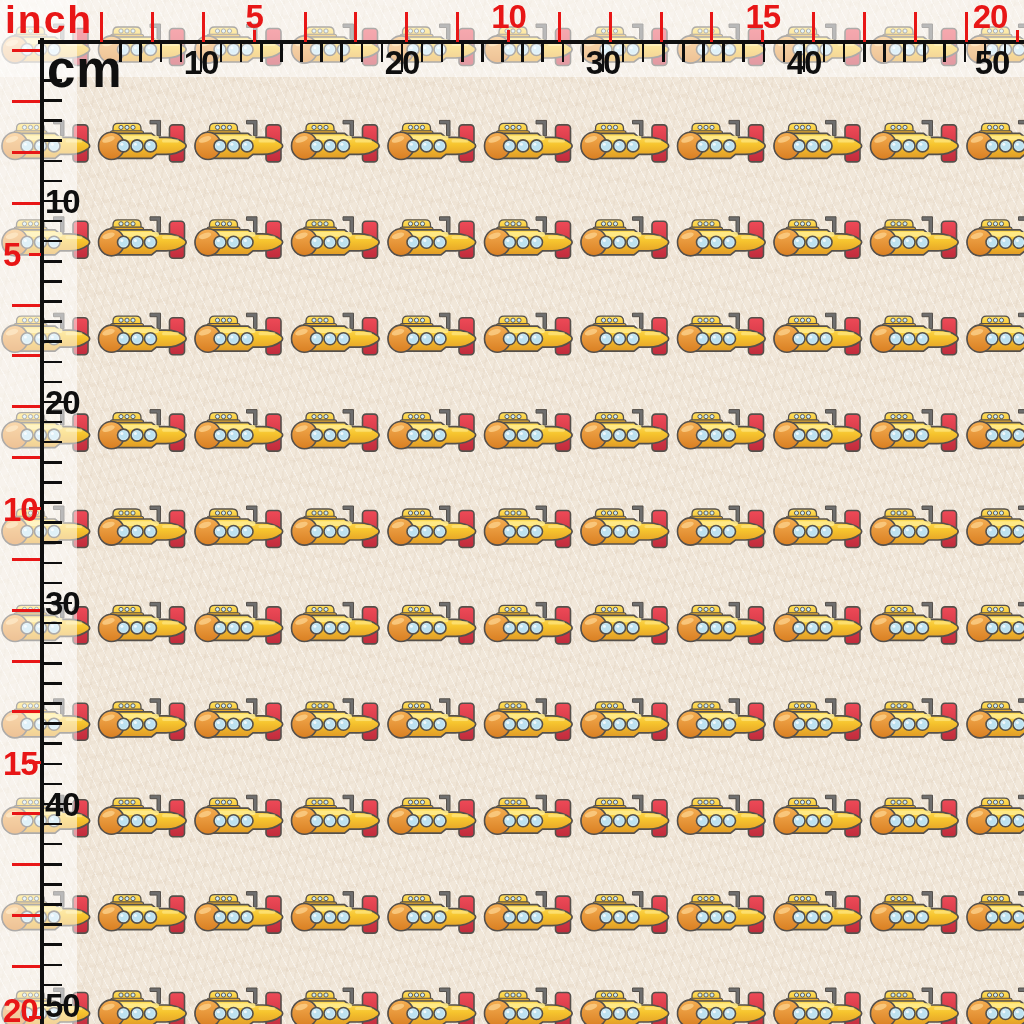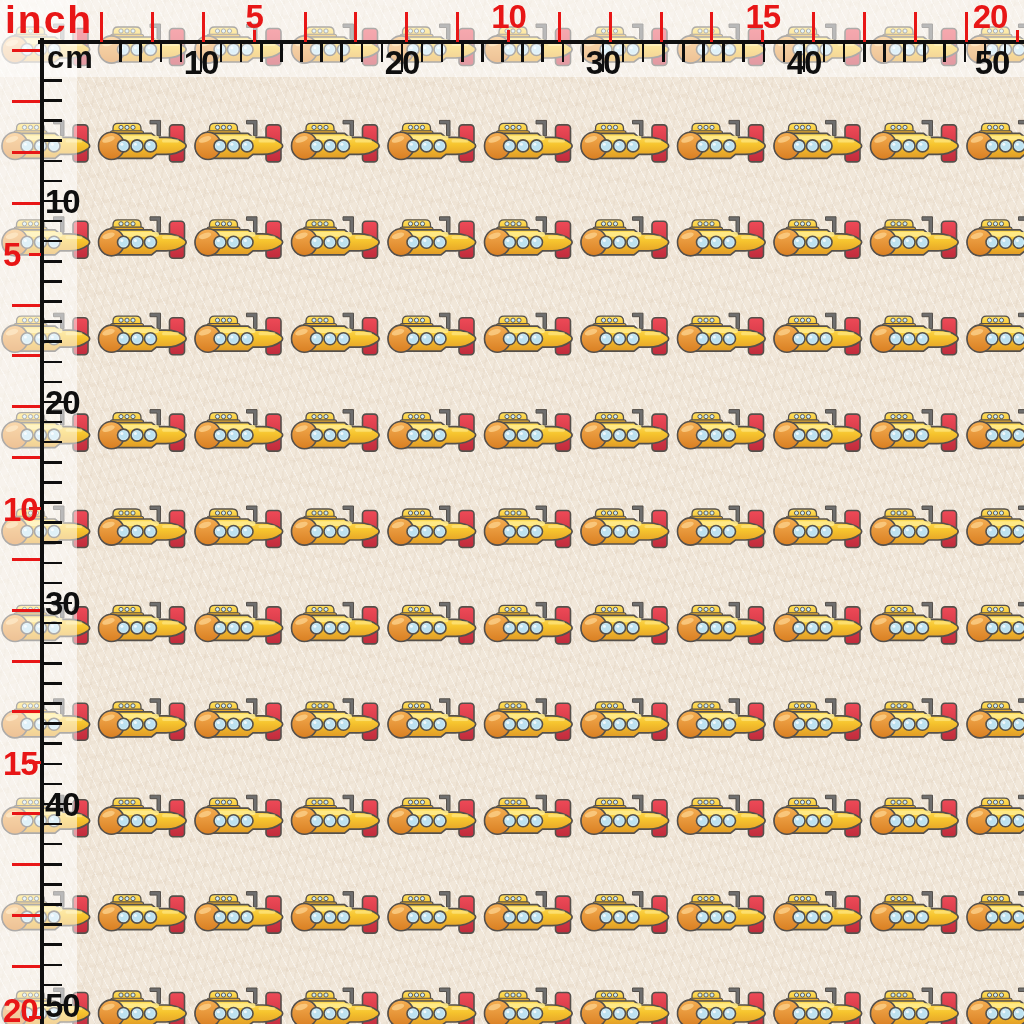--- a/index.html
+++ b/index.html
@@ -25,21 +25,21 @@
   .ruler-layer{position:absolute;left:0;top:0;width:1024px;height:1024px;pointer-events:none;}
   .ruler-layer div{position:absolute;}
   .tick{position:absolute;}
   .num{
     position:absolute;font-weight:700;font-size:33px;line-height:32px;
     letter-spacing:-1px;white-space:nowrap;
   }
   .num.center{width:64px;text-align:center;}
   .unit-label{position:absolute;font-weight:700;white-space:nowrap;z-index:6;}
   .inch-label{left:5px;top:-2px;font-size:39px;letter-spacing:2px;}
-  .cm-label{left:47px;top:40px;font-size:31px;letter-spacing:1px;}
+  .cm-label{left:47px;top:40px;font-size:51px;letter-spacing:1px;}
 </style>
 </head>
 <body>
 
 <div class="stage">
 
   <div class="fabric">
     <svg id="pattern-svg" class="pattern-svg" width="1024" height="1024">
 <defs>
   <linearGradient id="bodyGrad" x1="0" y1="0" x2="0" y2="1">

